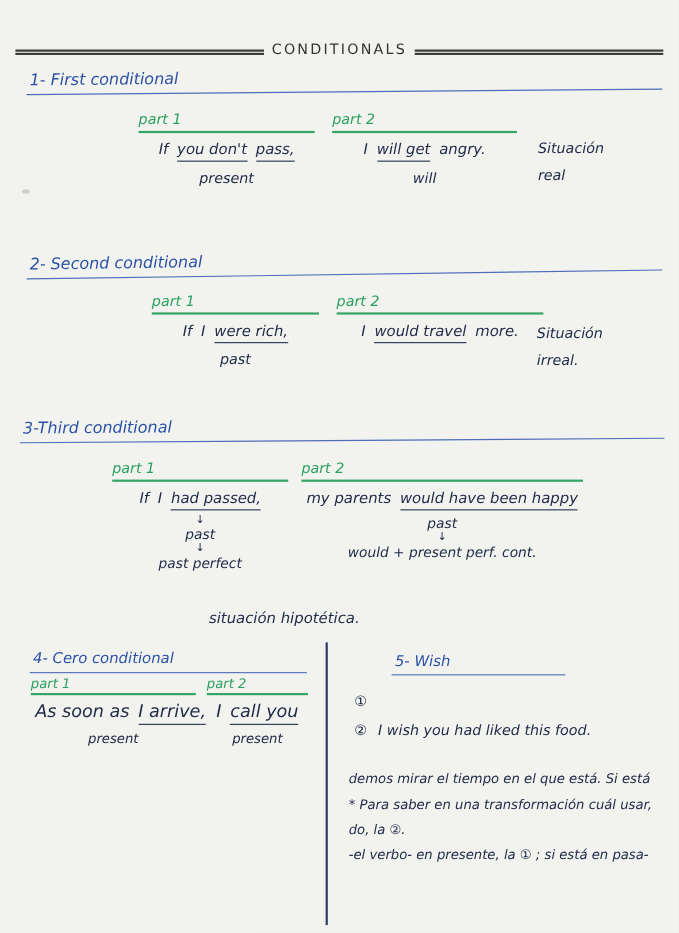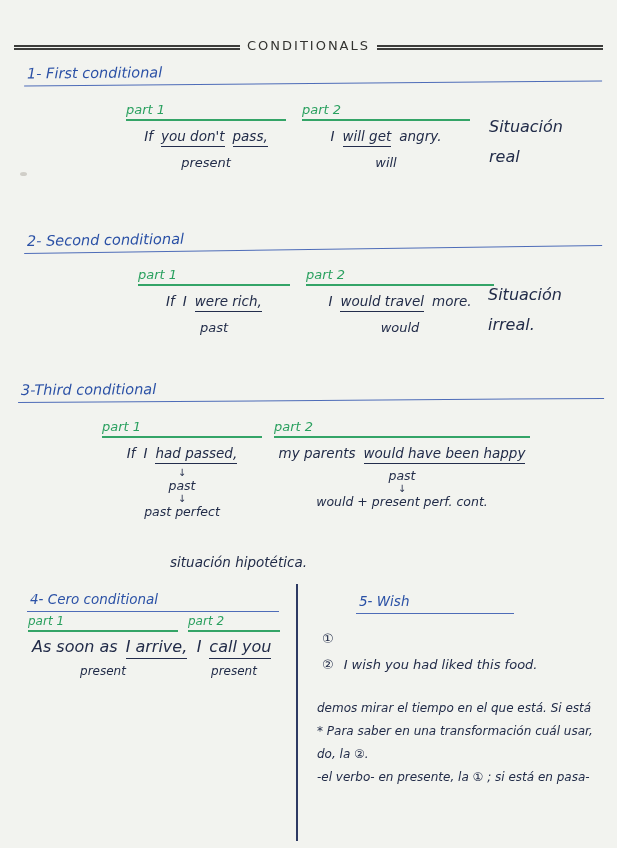--- a/index.html
+++ b/index.html
@@ -36,22 +36,22 @@
     color:#2aa05f; font-size:13px; text-align:left;
     border-bottom:2px solid #34a467; padding-bottom:2px;
     white-space:nowrap;
   }
   .sentence { font-size:13.5px; margin-top:7px; white-space:nowrap; text-align:center; }
   .tok { display:inline-block; margin:0 4px; }
   .u { border-bottom:1.4px solid #232d4c; padding-bottom:2px; }
   .gram { text-align:center; font-size:13px; margin-top:8px; }
   .gram-stack { text-align:center; font-size:12.5px; line-height:1.25; margin-top:4px; }
   .arrow-glyph { display:block; font-size:10px; line-height:1; color:#232d4c; }
-  .side-note { position:absolute; font-size:16px; line-height:1.9; white-space:nowrap; }
-  .footnote { position:absolute; font-size:13.5px; white-space:nowrap; }
+  .side-note { position:absolute; font-size:13px; line-height:1.9; white-space:nowrap;margin-top:12px; }
+  .footnote { position:absolute; font-size:13.5px; white-space:nowrap;margin-left:20px; }
   
   .v-divider { position:absolute; width:2px; background:#2e3a63; }
   .small .part-label { font-size:12px; }
   .small .sentence { font-size:16px; margin-top:5px; }
   .small .gram { font-size:12px; margin-top:5px; }
   .wish-item { display:flex; align-items:baseline; gap:10px; font-size:13px; margin-bottom:11px; white-space:nowrap; }
   .wish-num { font-size:13px; }
   .note-block { position:absolute; font-size:12px; line-height:23px; white-space:nowrap; }
   .smudge { position:absolute; width:7px; height:4px; background:#b9b6ae; border-radius:50%; opacity:.6; }
 </style>
@@ -98,21 +98,20 @@
       <div class="sentence">
         <span class="tok">If</span><span class="tok">I</span><span class="tok u">were rich,</span>
       </div>
       <div class="gram">past</div>
     </div>
     <div class="col" style="width:188px;">
       <div class="part-label">part 2</div>
       <div class="sentence">
         <span class="tok">I</span><span class="tok u">would travel</span><span class="tok">more.</span>
       </div>
-      <div class="gram">would</div>
     </div>
   </div>
 
   <div class="side-note" style="left:488px; top:280px;">
     <div>Situación</div>
     <div>irreal.</div>
   </div>
 
   <div class="heading" style="left:18px; top:380px; width:586px; transform:rotate(-0.4deg);">3-Third conditional</div>
 

